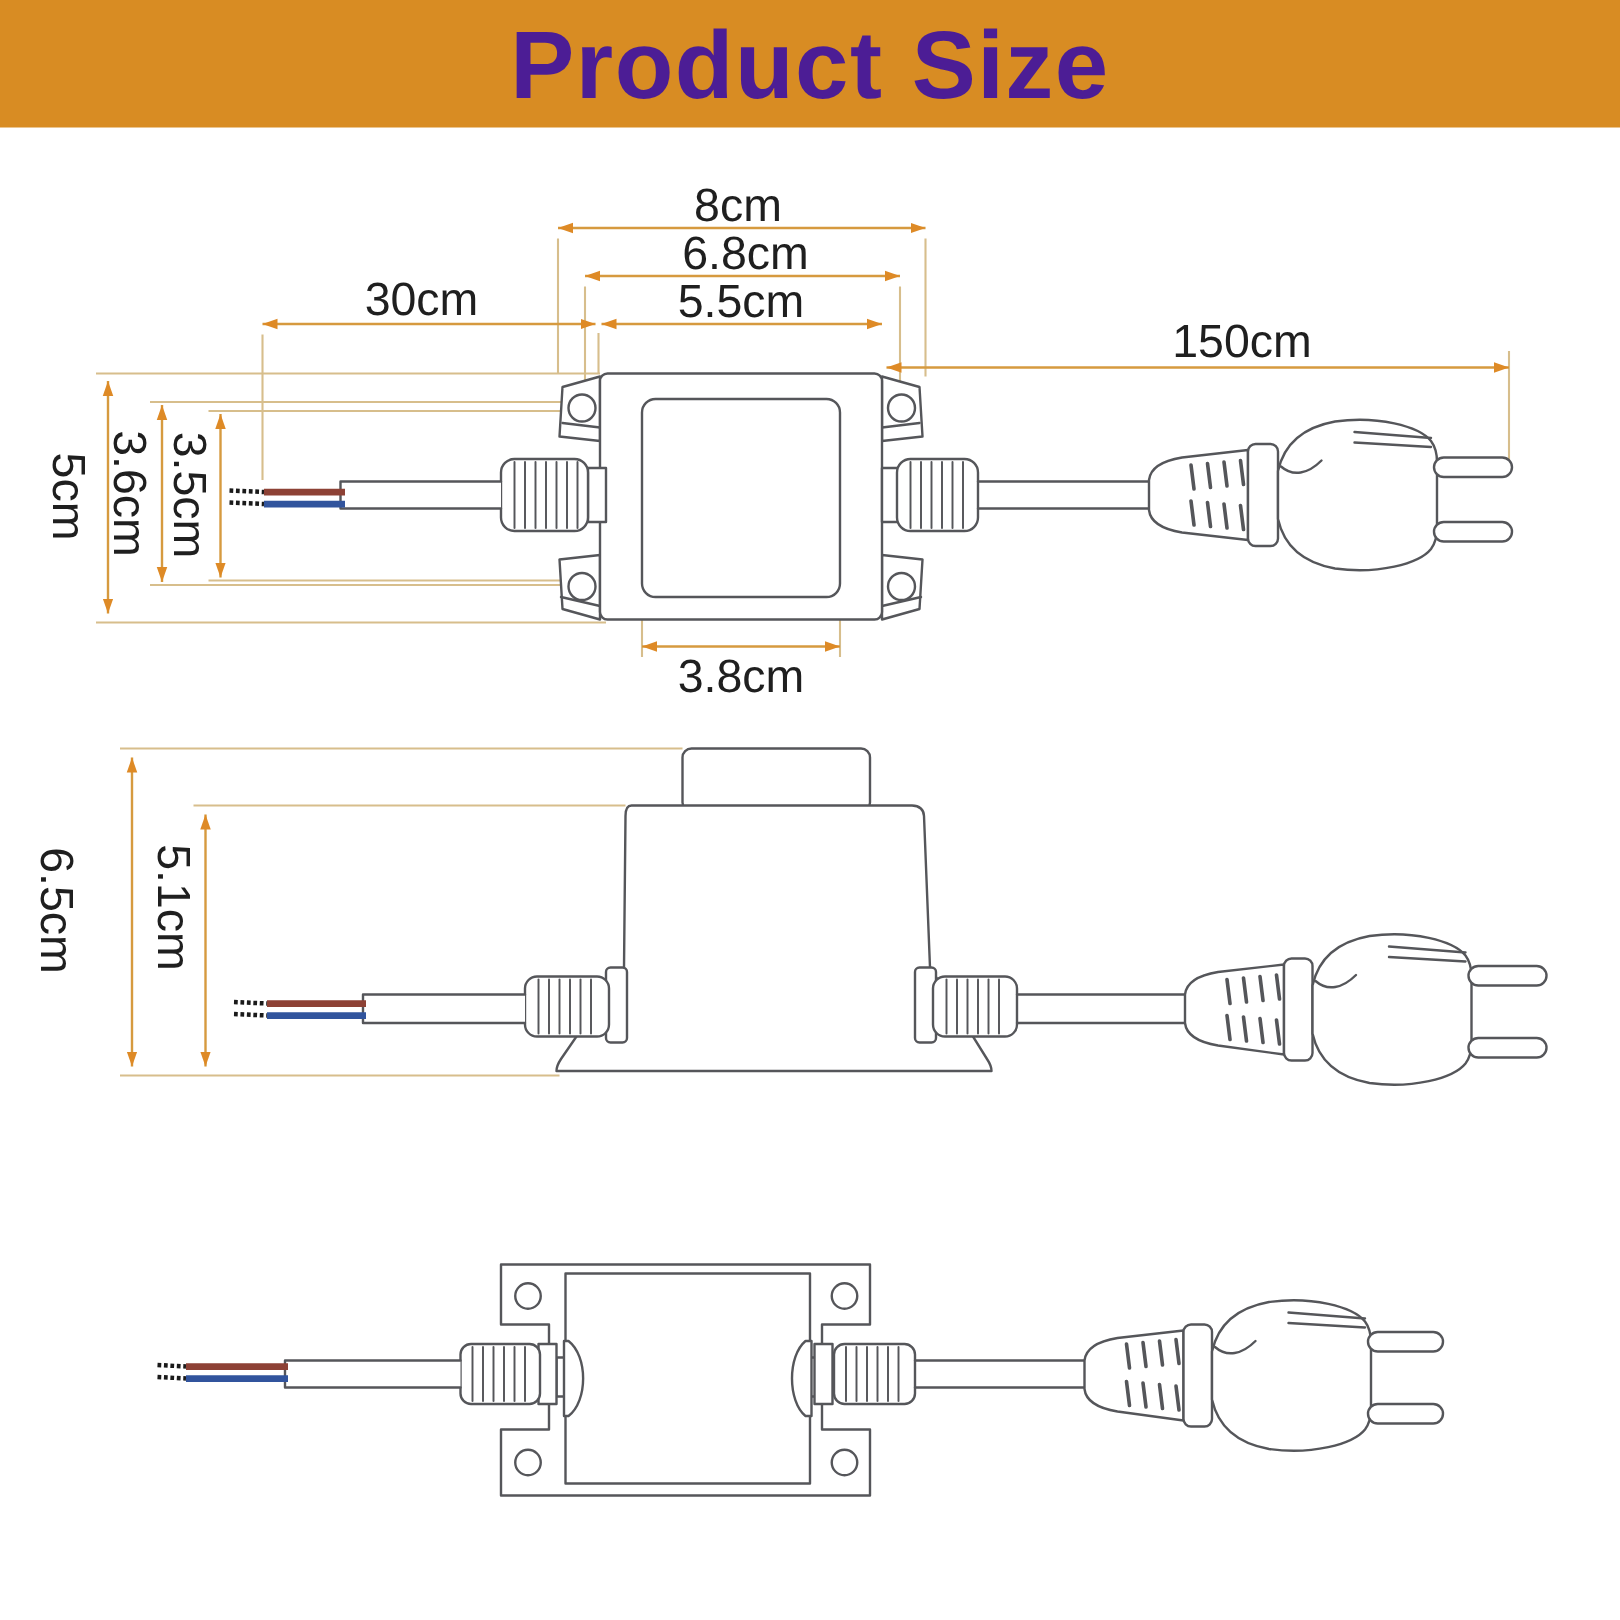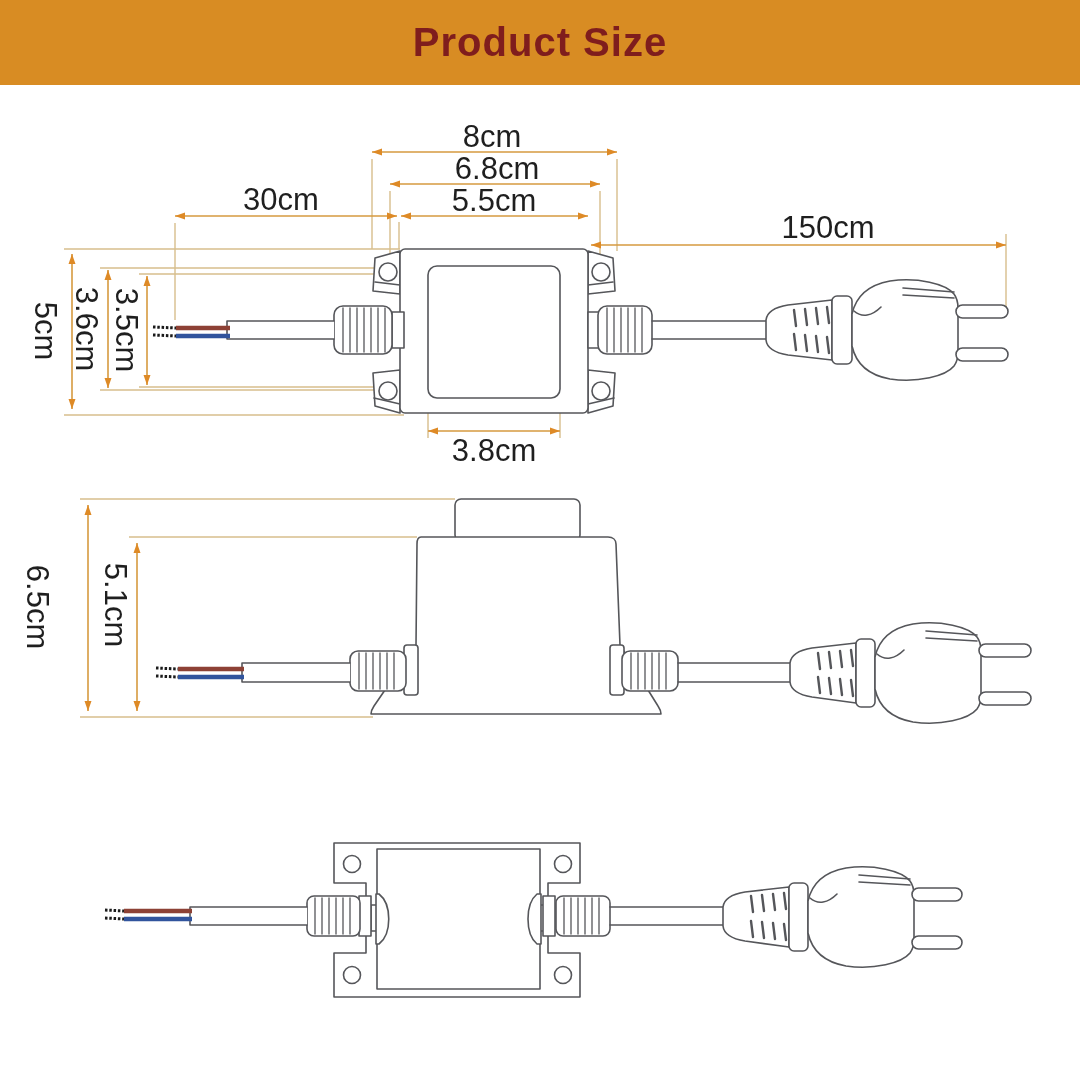--- a/index.html
+++ b/index.html
@@ -1,18 +1,18 @@
 <!DOCTYPE html>
 <html><head>
 <meta charset="utf-8">
 <style>
   html,body{margin:0;padding:0;background:#ffffff;width:1080px;height:1080px;overflow:hidden;
     font-family:"Liberation Sans",sans-serif;}
   .banner{width:1080px;height:85px;background:#D88C23;display:flex;align-items:center;justify-content:center;}
-  .banner-title{color:#7f1d1d;font-size:40px;font-weight:700;letter-spacing:1px;}
+  .banner-title{color:#4c1d95;font-size:64px;font-weight:700;letter-spacing:1px;}
   svg{display:block;}
   .ext{stroke:#D7BE8C;stroke-width:1.4;fill:none;}
   .dim{stroke:#D69A3F;stroke-width:1.6;fill:none;}
   .art{stroke:#55565A;stroke-width:1.6;fill:none;stroke-linejoin:round;stroke-linecap:round;}
   .artf{stroke:#55565A;stroke-width:1.6;fill:#ffffff;stroke-linejoin:round;stroke-linecap:round;}
   .rib{stroke:#55565A;stroke-width:1.3;fill:none;stroke-linecap:round;}
   .slot{stroke:#55565A;stroke-width:2.4;fill:none;stroke-linecap:round;}
   .lbl{font-family:"Liberation Sans",sans-serif;font-size:31px;fill:#1f1f1f;}
   .wire-red{stroke:#8D4135;stroke-width:4.5;fill:none;}
   .wire-blue{stroke:#31549D;stroke-width:4.5;fill:none;}

